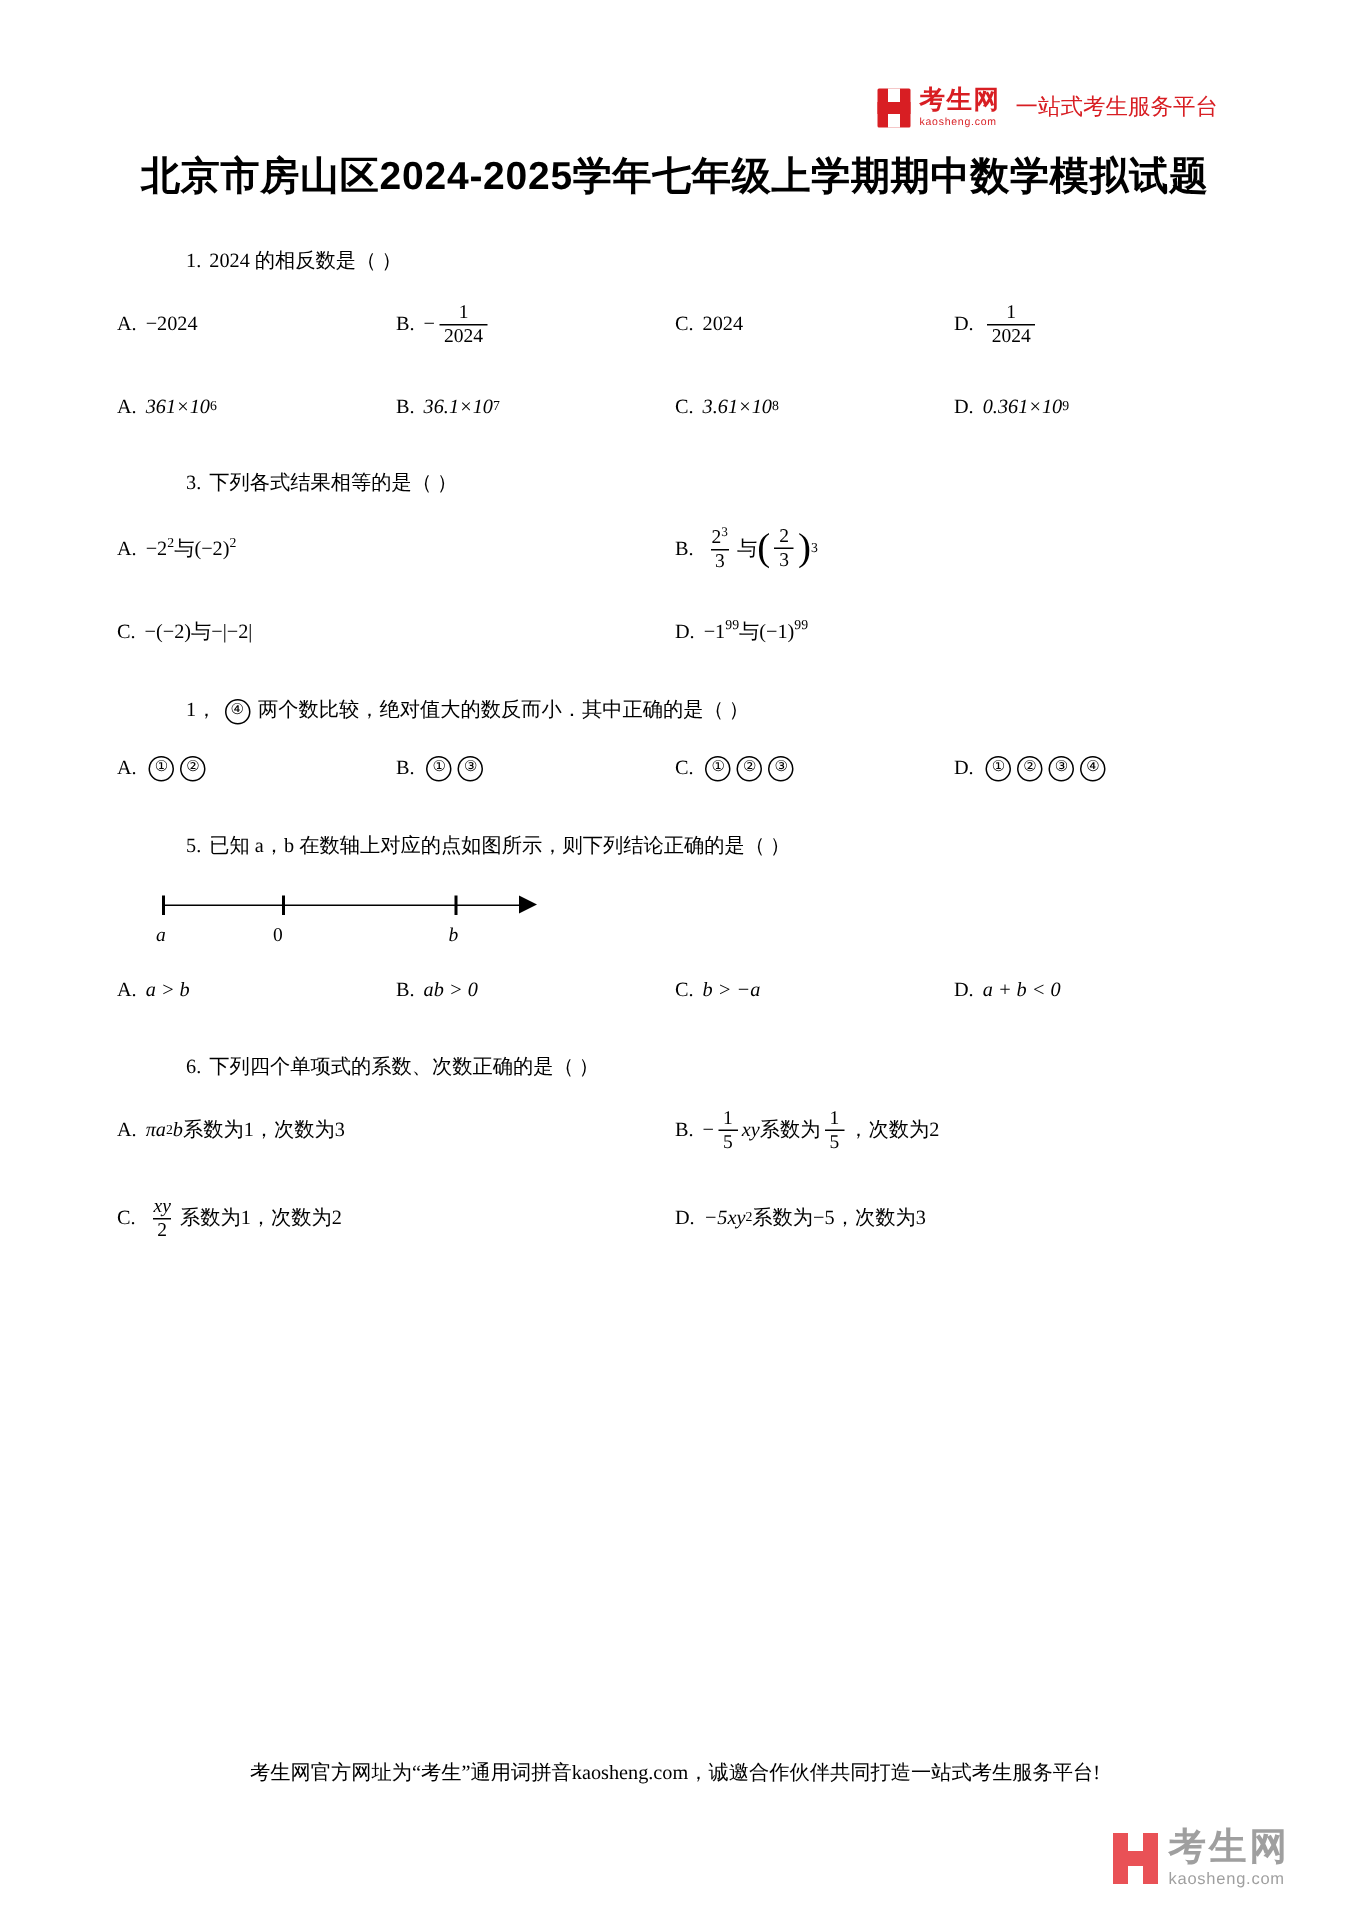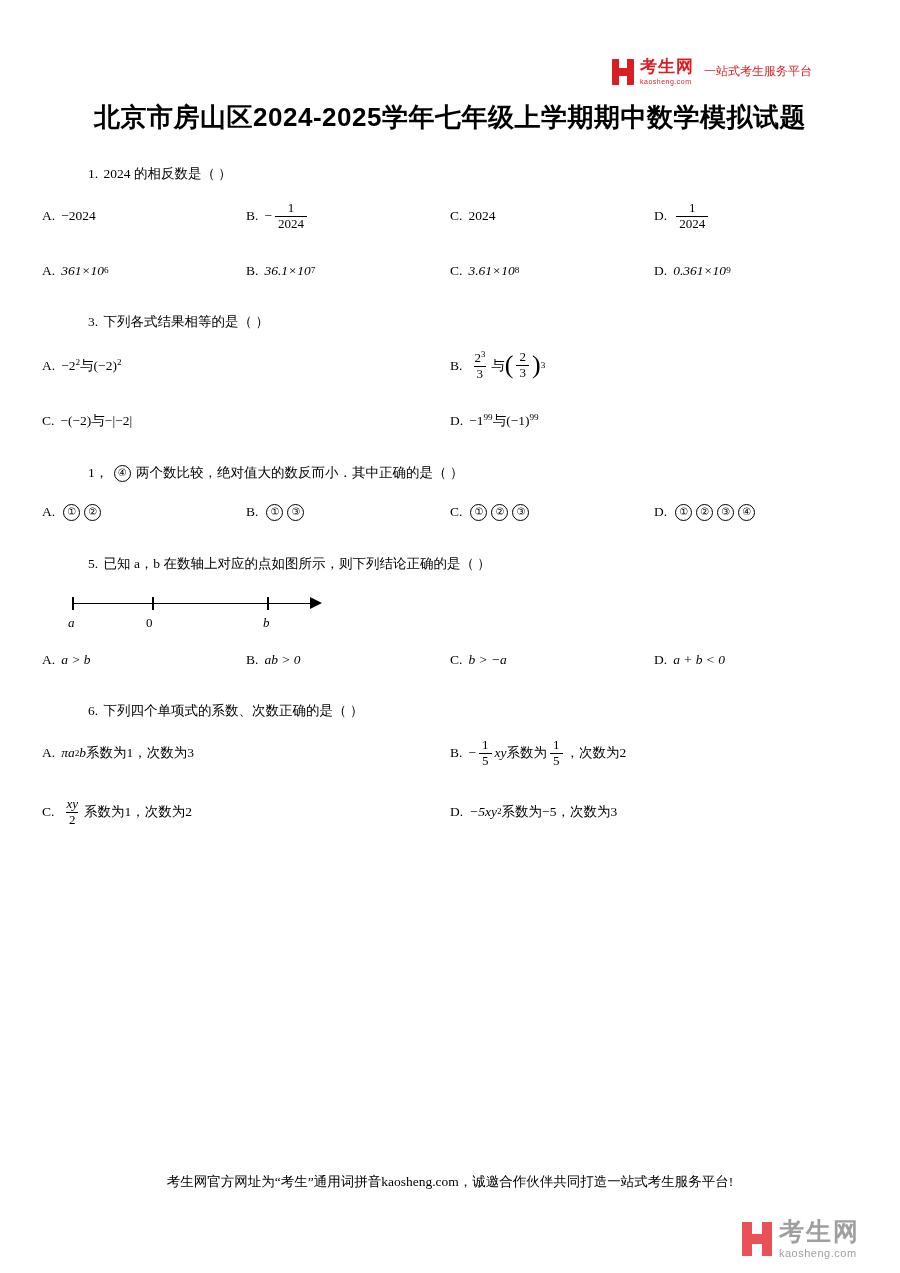--- a/index.html
+++ b/index.html
@@ -10,21 +10,21 @@
     font-family:"Liberation Serif","DejaVu Serif",serif;
     color:#000;
     position:relative;
     overflow:hidden;
   }
   .page{
     position:relative;
     width:900px;
     height:1273px;
     box-sizing:border-box;
-    padding:0 42px;
+    padding:0 78px;
   }
 
   
   .logo-wrap{
     position:absolute;
     top:58px;
     right:88px;
     display:flex;
     align-items:center;
     gap:6px;
@@ -53,21 +53,21 @@
   .logo-cn{
     font-family:"Liberation Sans","DejaVu Sans",sans-serif;
     font-size:17px;font-weight:bold;color:#d81e23;letter-spacing:1px;
   }
   .logo-en{
     font-family:"Liberation Sans","DejaVu Sans",sans-serif;
     font-size:7px;color:#d81e23;letter-spacing:.5px;margin-top:3px;
   }
   .logo-slogan{
     font-family:"Liberation Sans","DejaVu Sans",sans-serif;
-    font-size:12px;color:#d81e23;margin-left:4px;align-self:center;
+    font-size:15px;color:#d81e23;margin-left:4px;align-self:center;
   }
 
   
   h1.doc-title{
     margin:0;
     padding-top:100px;
     text-align:center;
     font-size:26px;
     font-weight:bold;
     letter-spacing:.5px;

